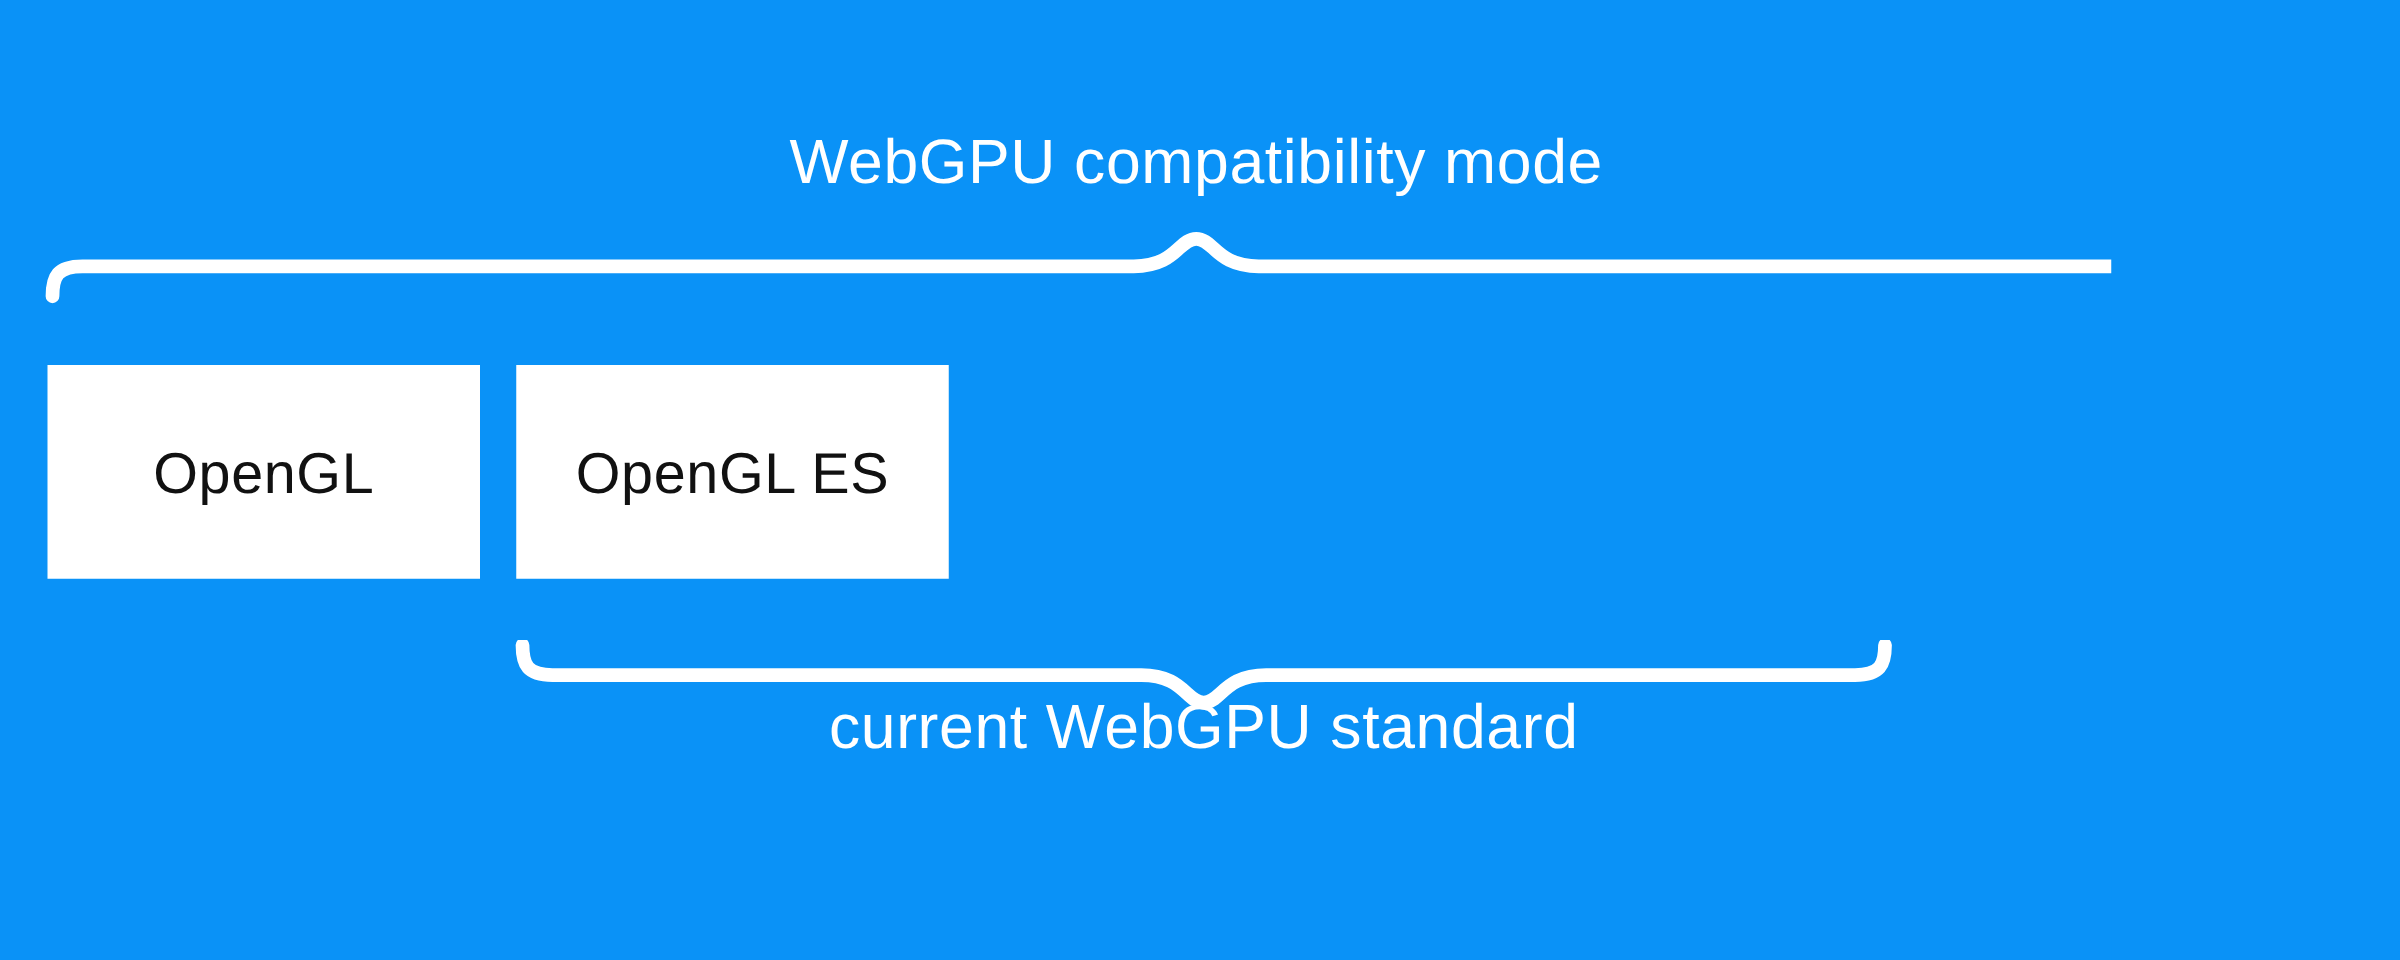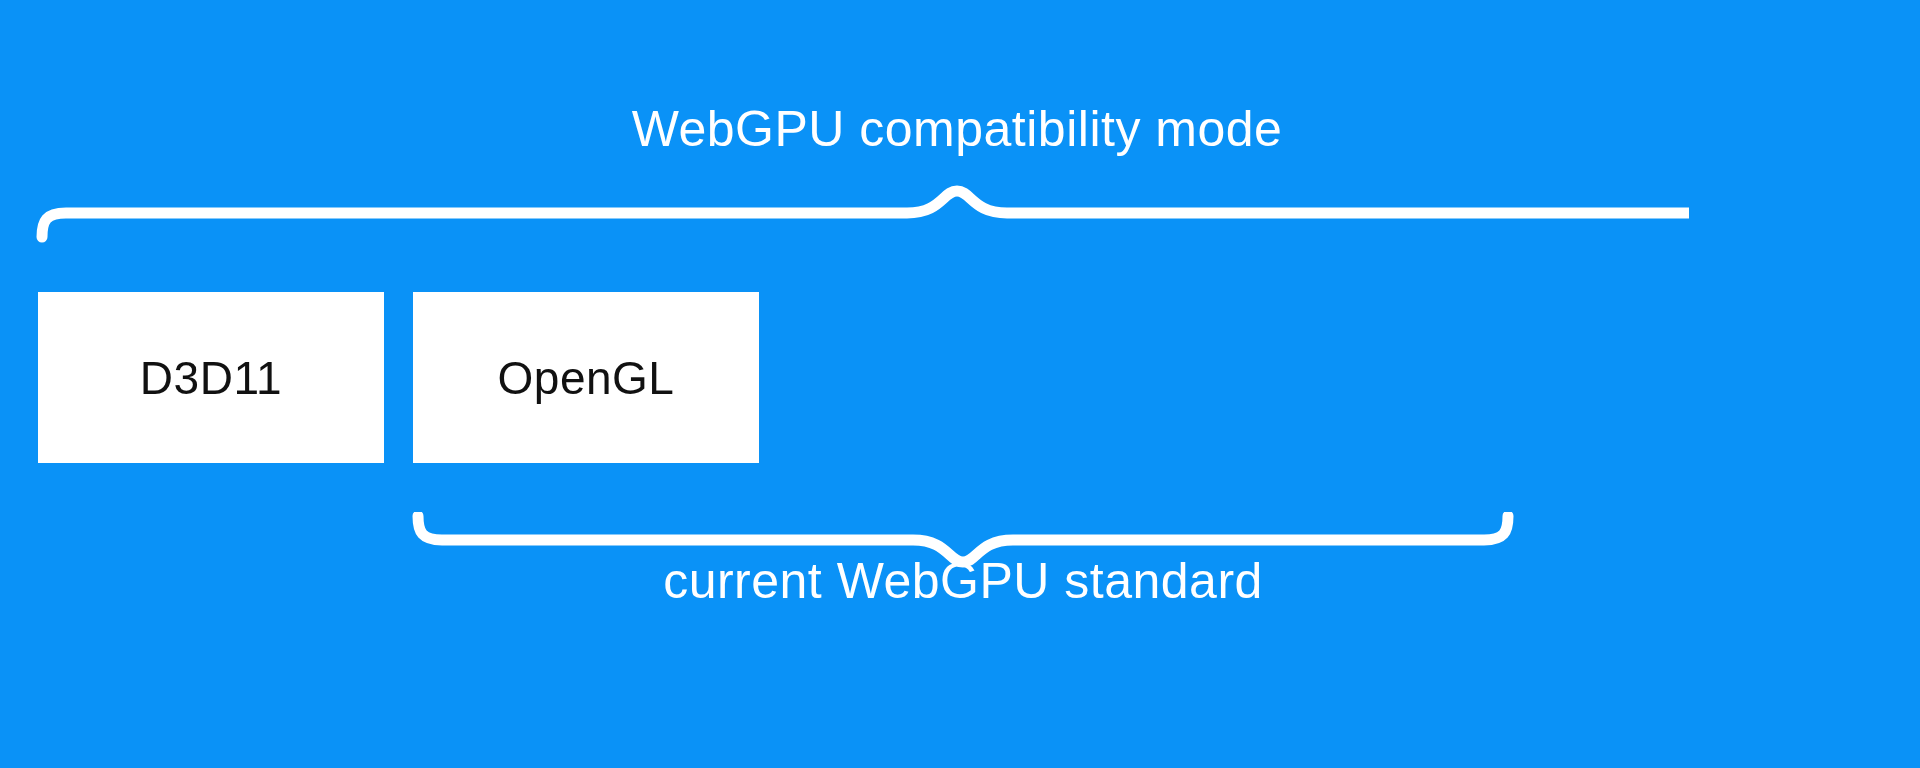--- a/index.html
+++ b/index.html
@@ -66,24 +66,24 @@
              C 6 38, 10 30, 30 30
              L 871 30
              C 905 30, 907 8, 921 8
              C 935 8, 937 30, 971 30
              L 1812 30
              C 1832 30, 1836 38, 1836 54"></path>
   </svg>
 
   <div class="boxes-row">
     <div class="api-box">
-      <span>D3D11</span>
+      <span>OpenGL</span>
     </div>
     <div class="api-box">
-      <span>OpenGL</span>
+      <span>OpenGL ES</span>
     </div>
   </div>
 
   <svg id="brace-bottom" class="brace" width="1102" height="58" viewBox="0 0 1102 58" aria-hidden="true">
     <path d="M 6 4
              C 6 20, 10 28, 30 28
              L 501 28
              C 535 28, 537 50, 551 50
              C 565 50, 567 28, 601 28
              L 1072 28

